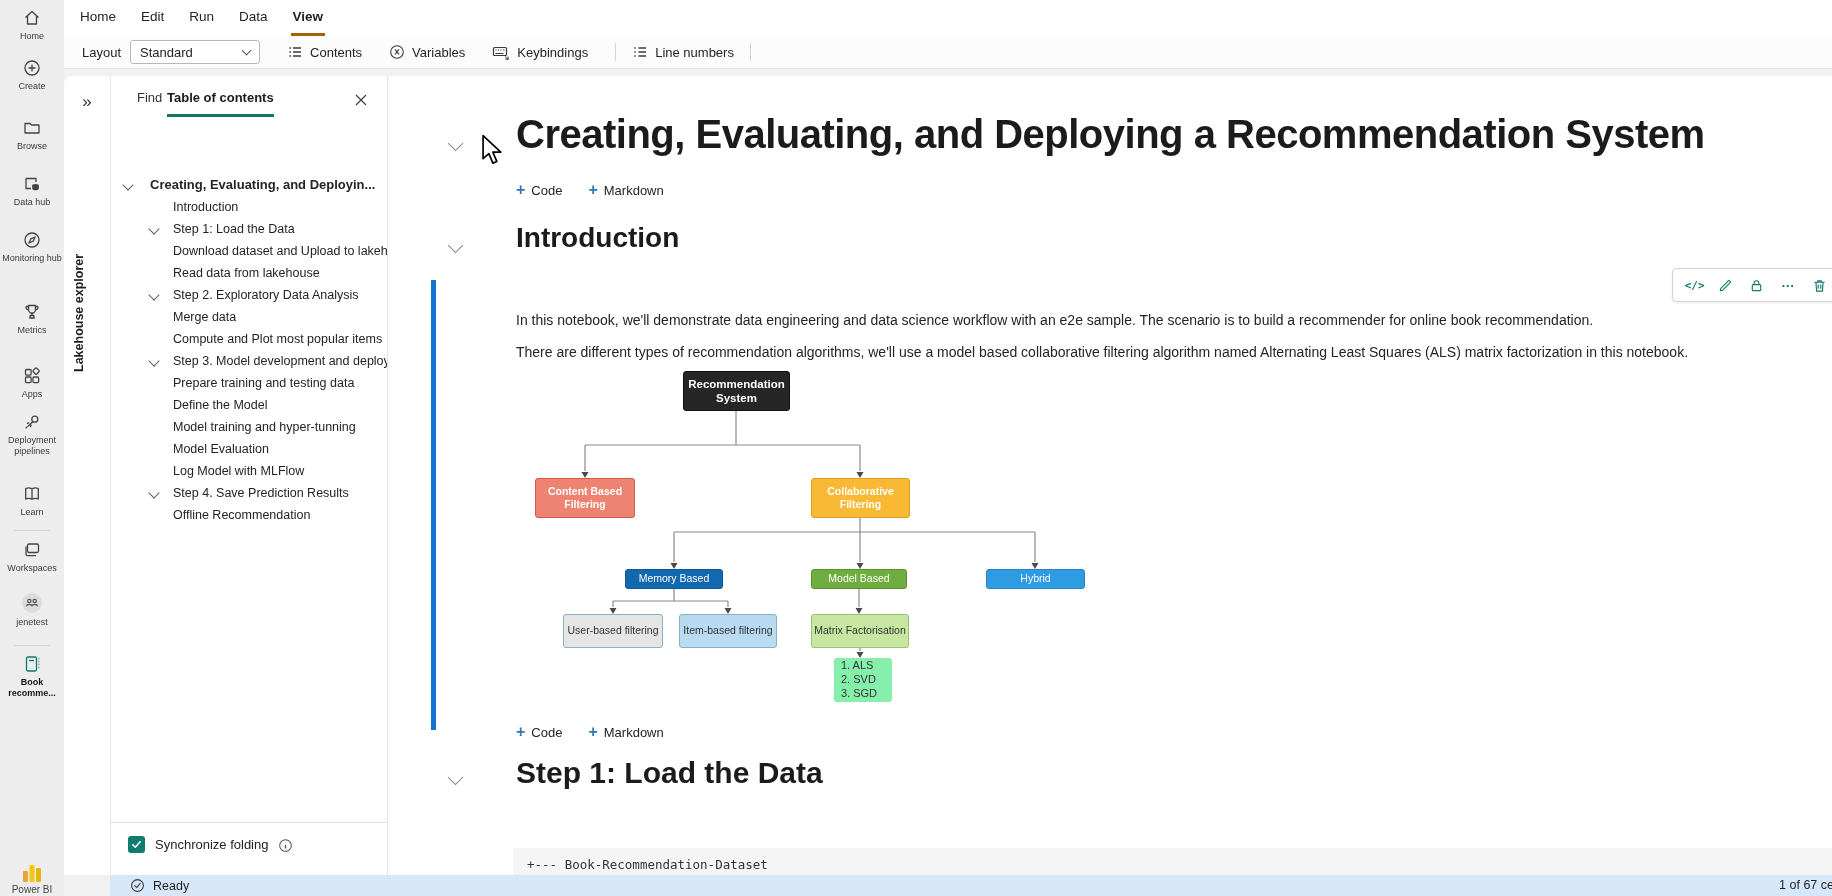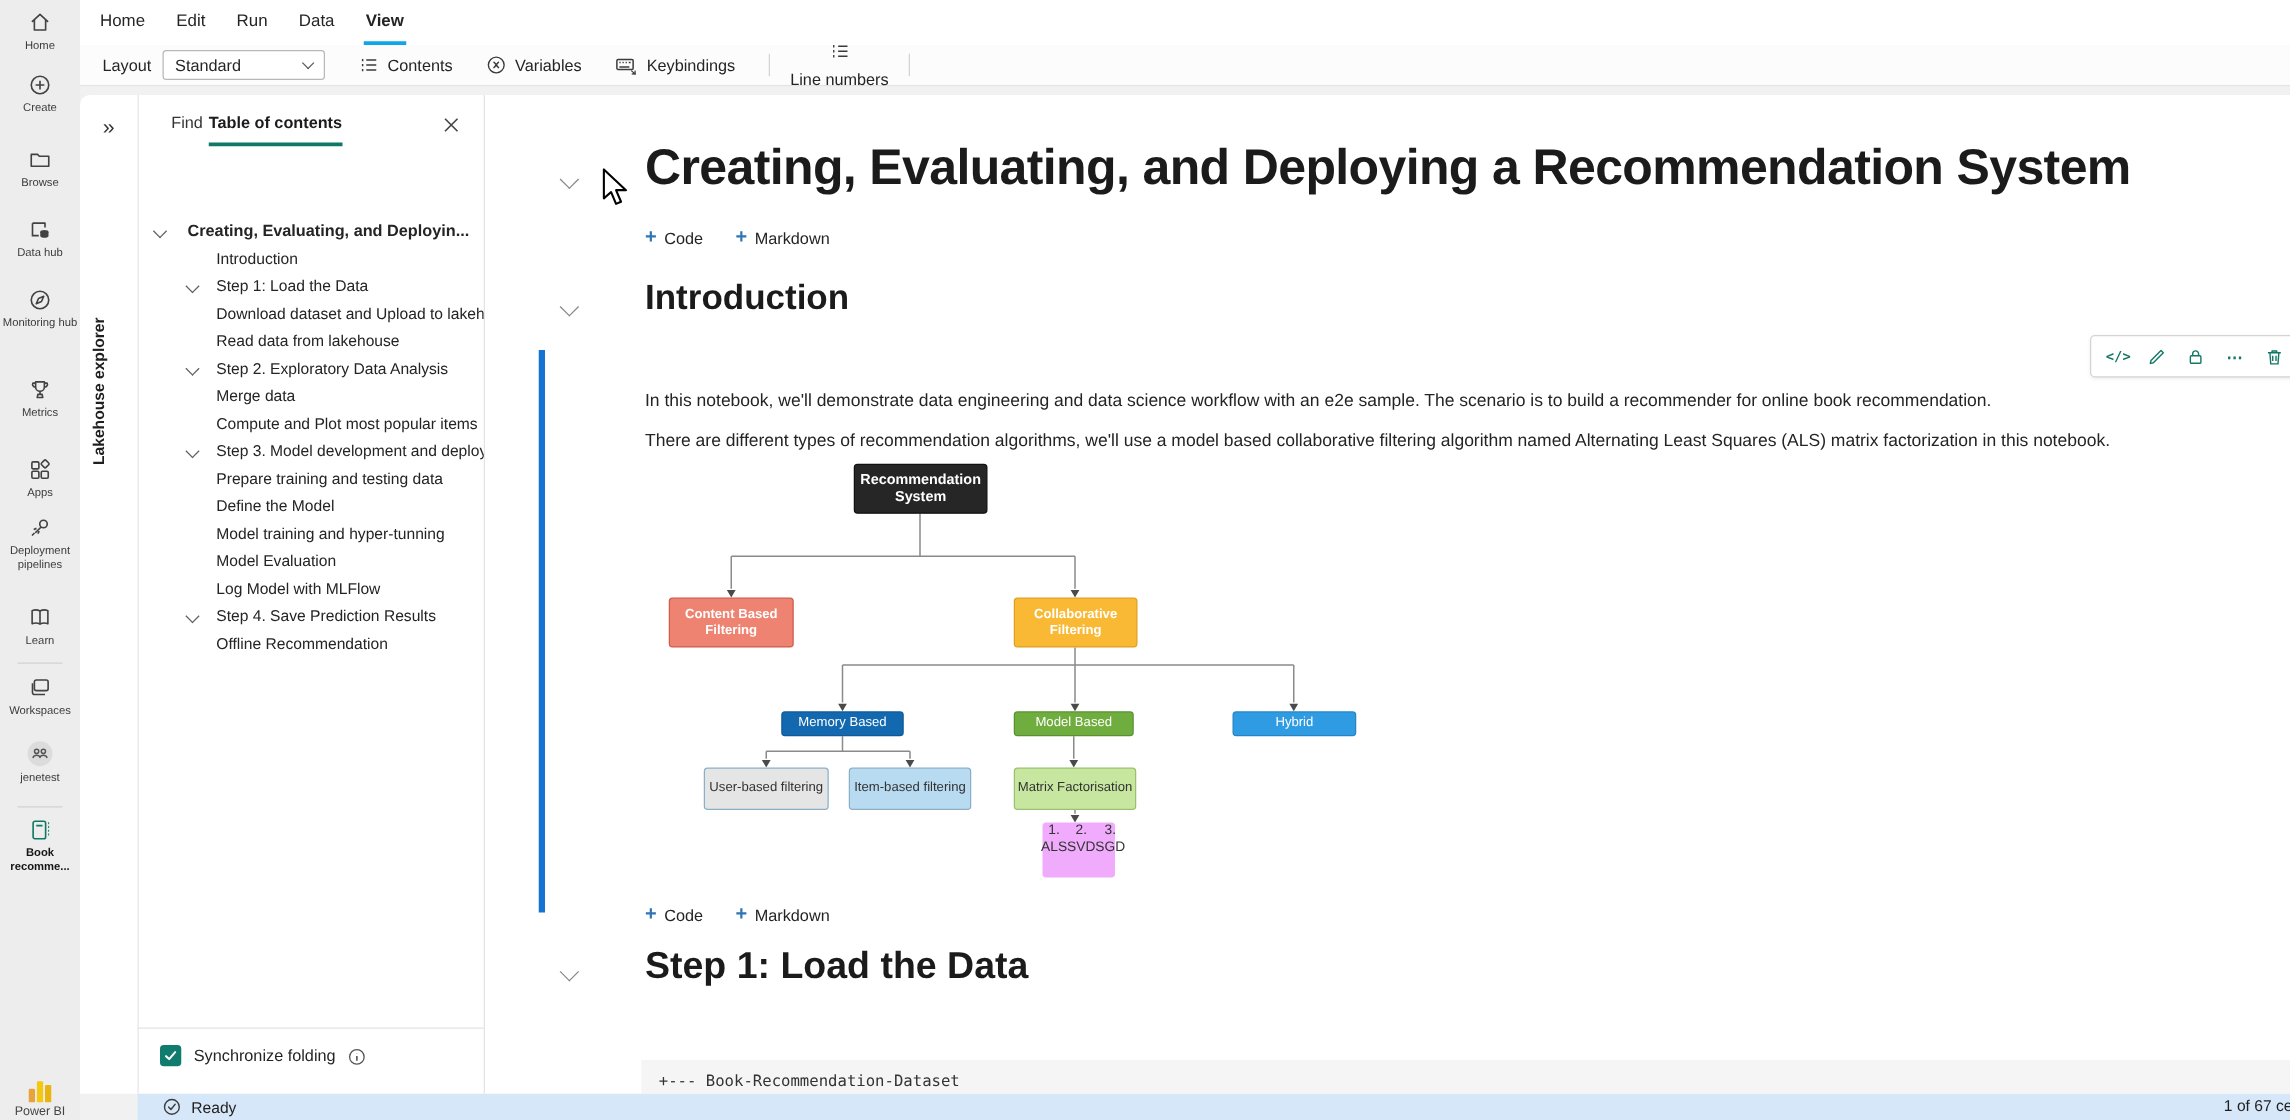--- a/index.html
+++ b/index.html
@@ -11,31 +11,31 @@
   .rail{position:absolute;left:0;top:0;width:64px;height:896px;background:#ededed;z-index:30;}
   .rail-item{position:absolute;left:0;width:64px;display:flex;flex-direction:column;align-items:center;gap:3px;cursor:pointer;}
   .rail-label{font-size:9px;color:#3b3b3b;text-align:center;line-height:1.2;width:62px;}
   .rail-div{position:absolute;left:14px;width:36px;border-top:1px solid #d2d2d2;}
   .rail-item.active .rail-label{font-weight:700;color:#151515;}
   .rail-brand{position:absolute;left:0;width:64px;top:862px;display:flex;flex-direction:column;align-items:center;gap:2px;}
   .rail-brand .rail-label{font-size:10px;color:#444;}
   
   .menubar{position:absolute;left:64px;top:0;right:0;height:36px;background:#fff;display:flex;align-items:stretch;padding-left:14px;z-index:20;}
   .menu-item{font-size:13.5px;display:flex;align-items:center;margin-right:21px;padding:0 2px;height:33px;margin-top:0;cursor:pointer;}
-  .menu-item.active{font-weight:700;border-bottom:3px solid #0ea5e9;}
+  .menu-item.active{font-weight:700;border-bottom:3px solid #a16207;}
   .tbtn{position:absolute;top:5px;height:27px;border:1px solid #8f8f8f;border-radius:4px;background:#fff;display:flex;align-items:center;gap:7px;padding:0 11px;font-size:13.5px;cursor:pointer;box-sizing:border-box;}
   .tbtn.disabled{border-color:#cfcfcf;color:#a3a3a3;cursor:default;}
   .dd-chev{width:6px;height:6px;border-right:1.3px solid #555;border-bottom:1.3px solid #555;transform:rotate(45deg);margin-top:-3px;}
   
   .toolbar{position:absolute;left:64px;top:36px;right:0;height:32px;background:#fcfcfc;border-bottom:1px solid #e3e3e3;display:flex;align-items:center;padding-left:18px;font-size:13px;z-index:20;}
   .tb-label{margin-right:9px;}
   .tb-select{width:130px;height:24px;border:1px solid #b8b8b8;border-radius:3px;background:#fff;display:flex;align-items:center;justify-content:space-between;padding:0 9px;box-sizing:border-box;cursor:pointer;}
   .tb-item{display:flex;align-items:center;gap:7px;margin-left:27px;cursor:pointer;}
   .tb-sep{width:1px;height:18px;background:#d4d4d4;margin-left:27px;}
-  .tb-item.after-sep{margin-left:16px;flex-direction:column;}
+  .tb-item.after-sep{margin-left:16px;}
   
   .panel{position:absolute;left:64px;top:76px;right:0;bottom:21px;background:#fff;border-radius:8px 0 0 0;z-index:5;}
   
   .strip{position:absolute;left:0;top:0;width:46px;height:100%;border-right:1px solid #e6e6e6;}
   .strip-expand{position:absolute;top:16px;left:0;width:46px;text-align:center;font-size:17px;color:#333;cursor:pointer;}
   .vtext{position:absolute;top:46px;left:8px;height:250px;writing-mode:vertical-rl;transform:rotate(180deg);font-size:12.5px;font-weight:700;color:#1f1f1f;}
   
   .toc{position:absolute;left:46px;top:0;width:277px;height:100%;border-right:1px solid #e4e4e4;}
   .toc-tabs{position:absolute;top:0;left:0;right:0;height:48px;}
   .toc-tab{position:absolute;top:14px;font-size:13px;cursor:pointer;color:#333;}
@@ -76,21 +76,21 @@
   .node{position:absolute;box-sizing:border-box;border-radius:3px;display:flex;align-items:center;justify-content:center;text-align:center;font-size:10.5px;line-height:1.25;font-weight:700;}
   .nd-root{left:157px;top:3px;width:107px;height:40px;background:#262626;color:#fff;font-size:11.5px;border:1px solid #111;}
   .nd-content{left:9px;top:110px;width:100px;height:40px;background:#ef8372;border:1.5px solid #cf5b4c;color:#fff;}
   .nd-collab{left:285px;top:110px;width:99px;height:40px;background:#f9b934;border:1.5px solid #dfa01f;color:#fff;}
   .nd-memory{left:99px;top:201px;width:98px;height:20px;background:#1269b0;border:1px solid #0f5a96;color:#fff;font-weight:400;}
   .nd-model{left:285px;top:201px;width:96px;height:20px;background:#6fae3e;border:1px solid #5a8f33;color:#fff;font-weight:400;}
   .nd-hybrid{left:460px;top:201px;width:99px;height:20px;background:#2e9be2;border:1px solid #2585c4;color:#fff;font-weight:400;}
   .nd-user{left:37px;top:246px;width:100px;height:34px;background:#e5e5e5;border:1px solid #8ab0c8;color:#333;font-weight:400;}
   .nd-item{left:153px;top:246px;width:98px;height:34px;background:#b9dbf2;border:1px solid #8ab0c8;color:#333;font-weight:400;}
   .nd-matrix{left:285px;top:246px;width:98px;height:34px;background:#c7e7a0;border:1px solid #9bc06e;color:#333;font-weight:400;}
-  .nd-algos{left:308px;top:290px;width:58px;height:44px;background:#f0abfc;color:#333;font-weight:400;flex-direction:row;align-items:flex-start;padding-left:7px;font-size:11px;}
+  .nd-algos{left:308px;top:290px;width:58px;height:44px;background:#86efac;color:#333;font-weight:400;flex-direction:column;align-items:flex-start;padding-left:7px;font-size:11px;}
   
   .codeblock{position:absolute;left:80px;top:772px;width:1383px;height:27px;background:#f5f5f5;}
   .codeline{position:absolute;left:14px;top:9px;font-family:"DejaVu Sans Mono",monospace;font-size:12.5px;color:#333;white-space:pre;}
   
   .cursor{position:absolute;left:45px;top:58px;z-index:50;}
   
   .statusbar{position:absolute;left:110px;right:0;bottom:0;height:21px;background:#d7e7fa;z-index:35;display:flex;align-items:center;font-size:12.5px;color:#1f1f1f;}
   .status-left{display:flex;align-items:center;gap:8px;margin-left:20px;}
   .status-right{position:absolute;right:-2px;top:3px;font-size:12.5px;white-space:nowrap;}
 </style>

